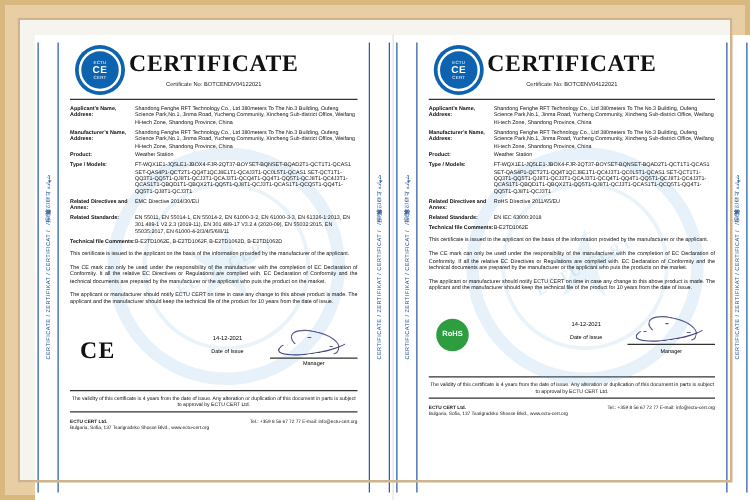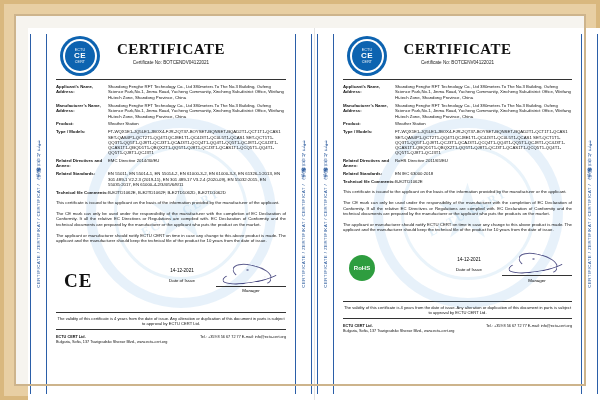--- a/index.html
+++ b/index.html
@@ -102,21 +102,21 @@
   .logo .ce{
     color:#fff;font-weight:bold;font-size:8px;line-height:8px;
     font-family:"Liberation Sans", sans-serif;letter-spacing:.5px;
   }
   .logo .sub{
     color:#fff;font-size:3.6px;line-height:4px;letter-spacing:.2px;
     font-family:"Liberation Sans", sans-serif;
   }
   .title{
     text-align:center;padding-top:7px;
-    font-size:15px;font-weight:bold;letter-spacing:.5px;color:#111;
+    font-size:19px;font-weight:bold;letter-spacing:.5px;color:#111;
     font-family:"Liberation Serif", serif;
   }
   .certno{
     text-align:center;font-size:4.6px;color:#222;margin-top:2px;
     font-family:"Liberation Sans", sans-serif;
   }
   .rule{
     margin:3px 20px 0 20px;border-top:1px solid #333;
   }
 

